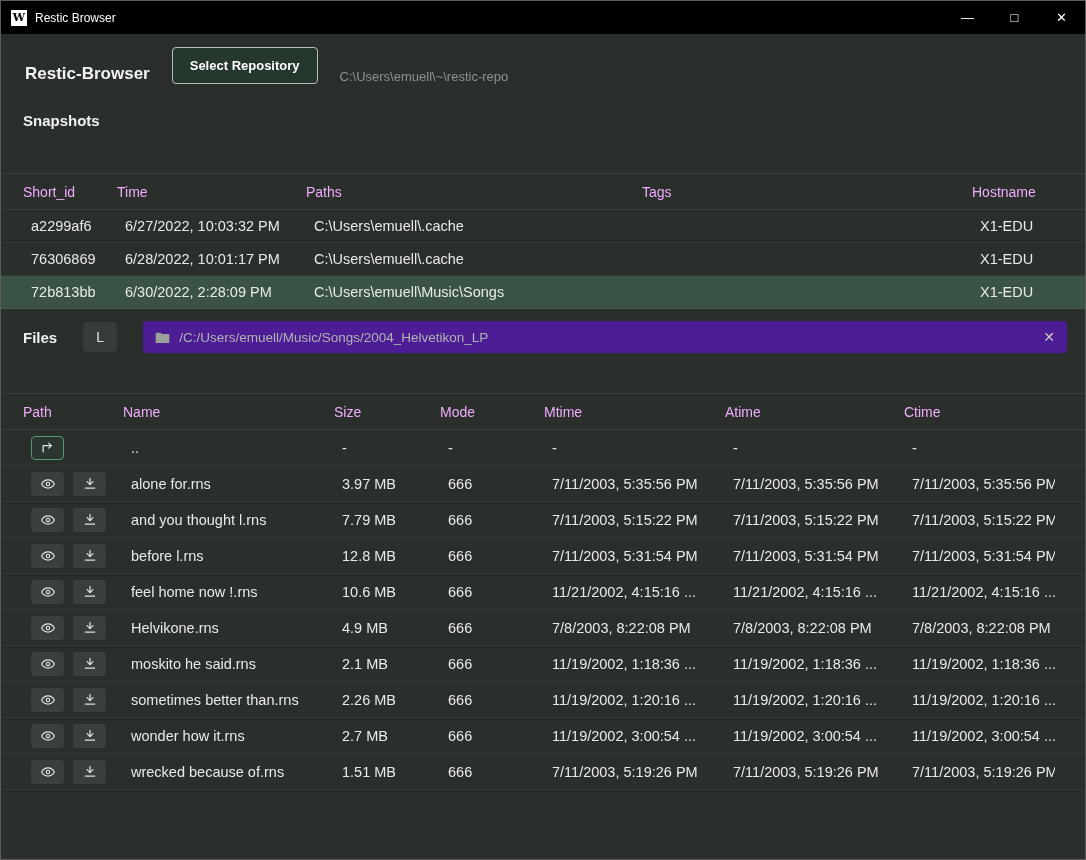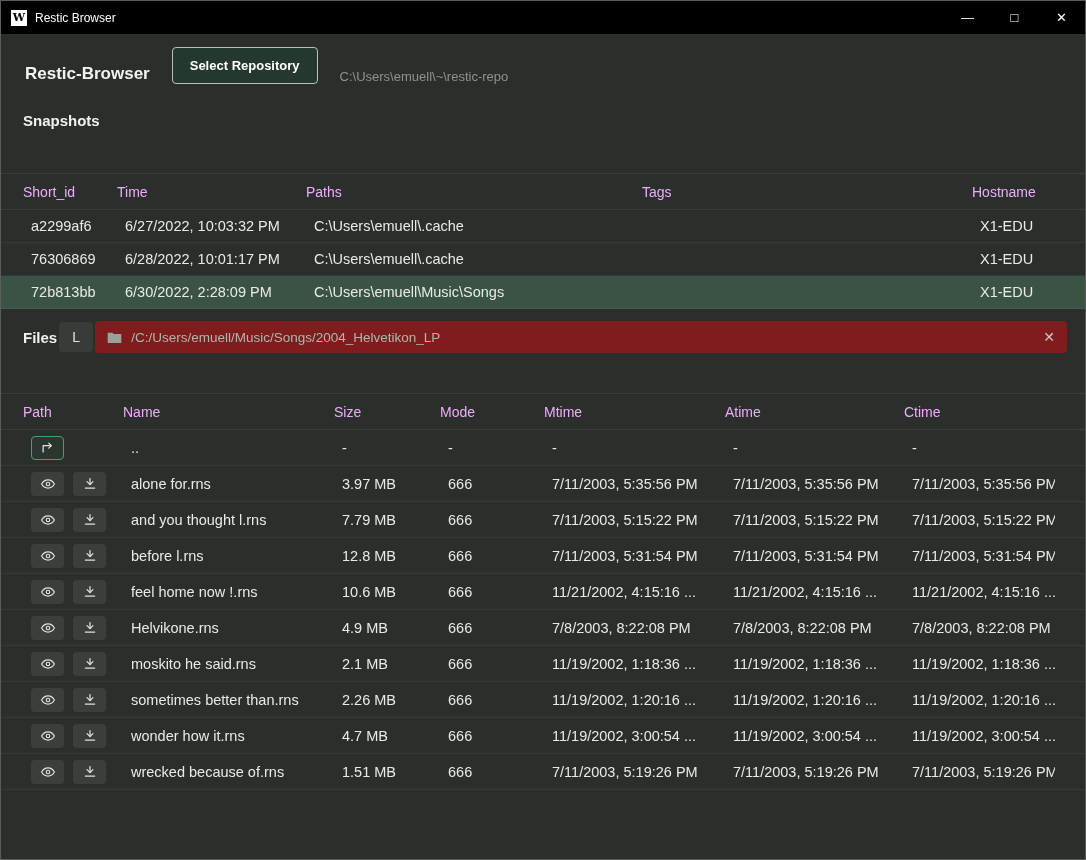--- a/index.html
+++ b/index.html
@@ -77,31 +77,31 @@
   
   .f-path  { width: 100px; display: flex; align-items: center; }
   .f-name  { width: 211px; }
   .f-size  { width: 106px; }
   .f-mode  { width: 104px; }
   .f-mtime { width: 181px; }
   .f-atime { width: 179px; }
   .f-ctime { flex: 1; }
   
   .files-bar {
-    display: flex; align-items: center; gap: 2px;
+    display: flex; align-items: center; gap: 26px;
     padding: 12px 18px 12px 22px;
   }
   .files-title { font-size: 15px; font-weight: bold; color: #f0f2ef; }
   .drive-btn {
     width: 34px; height: 30px; background: #373c38; border-radius: 4px;
     color: #e2e5e2; font-size: 14px; display: flex; align-items: center; justify-content: center;
     cursor: default;
   }
   .path-bar {
-    flex: 1; height: 32px; background: #7f1d1d; border-radius: 4px;
+    flex: 1; height: 32px; background: #4c1d95; border-radius: 4px;
     display: flex; align-items: center; gap: 9px; padding: 0 12px;
   }
   .path-text { flex: 1; color: #b0b4b0; font-size: 13.5px; overflow: hidden; white-space: nowrap; }
   .path-clear { color: #c8cbc8; font-size: 14px; cursor: default; }
   
   .icon-btn {
     width: 33px; height: 24px; background: #3a3f3b; border-radius: 4px;
     display: inline-flex; align-items: center; justify-content: center;
     margin-right: 9px; cursor: default; flex: none;
   }
@@ -428,21 +428,21 @@
             <span>
               <svg width="14" height="14" viewBox="0 0 24 24" fill="none" stroke="#dfe3df" stroke-width="2.2" stroke-linecap="round" stroke-linejoin="round">
                 <path d="M12 3v9"></path>
                 <path d="M7 8l5 5 5-5"></path>
                 <path d="M4 19h16"></path>
               </svg>
             </span>
           </div>
         </div>
         <div class="cell f-name">wonder how it.rns</div>
-        <div class="cell f-size">4.7 MB</div>
+        <div class="cell f-size">2.7 MB</div>
         <div class="cell f-mode">666</div>
         <div class="cell f-mtime">11/19/2002, 3:00:54 ...</div>
         <div class="cell f-atime">11/19/2002, 3:00:54 ...</div>
         <div class="cell f-ctime">11/19/2002, 3:00:54 ...</div>
       </div>
 
       <div class="row file">
         <div class="f-path">
           <div class="icon-btn">
             <span>

